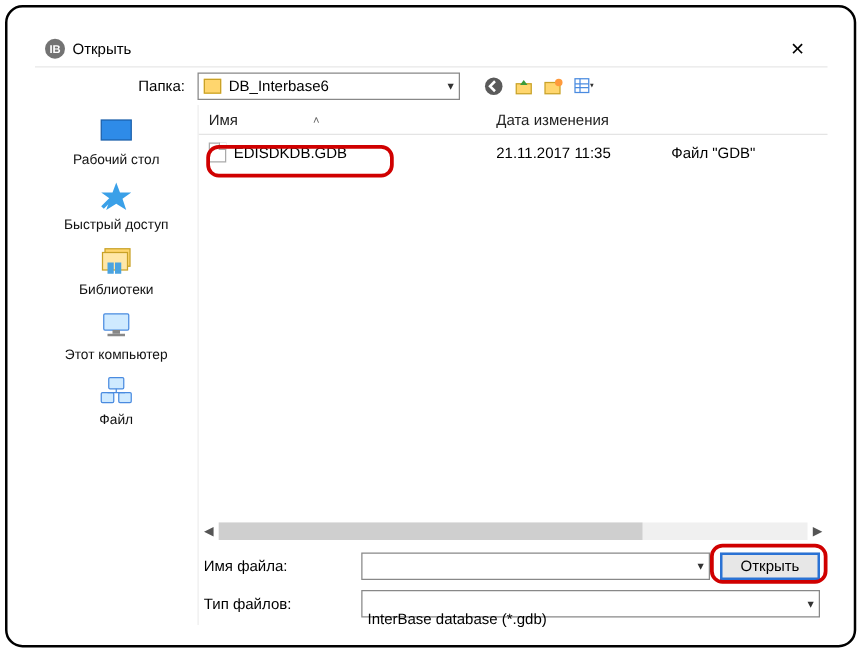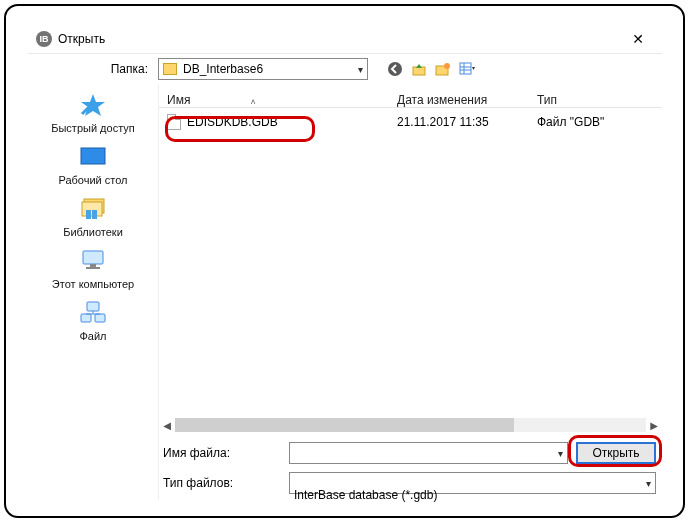--- a/index.html
+++ b/index.html
@@ -18,21 +18,21 @@
 .folder-combo .chev { font-size: 10px; color: #333; }
 .toolbar-icons { display: flex; gap: 6px; margin-left: 18px; align-items: center; }
 .toolbar-icons .ic { width: 18px; height: 18px; display: flex; align-items: center; justify-content: center; }
 .body-row { display: flex; flex: 1; min-height: 0; }
 .places { width: 130px; display: flex; flex-direction: column; align-items: center; gap: 8px; padding-top: 6px; }
 .place { display: flex; flex-direction: column; align-items: center; width: 100%; text-align: center; }
 .place .picon { width: 34px; height: 30px; display: flex; align-items: center; justify-content: center; margin-bottom: 2px; }
 .place .plabel { font-size: 11px; color: #111; }
 .filearea { flex: 1; display: flex; flex-direction: column; border-left: 1px solid #eee; }
 .columns { display: flex; height: 24px; border-bottom: 1px solid #e4e4e4; align-items: center; color: #222; }
-.columns .col { padding-left: 8px; border-right: 0 solid #e4e4e4; display: flex; align-items: flex-end; height: 100%; }
+.columns .col { padding-left: 8px; border-right: 0 solid #e4e4e4; display: flex; align-items: center; height: 100%; }
 .columns .c-name { width: 230px; }
 .columns .c-date { width: 140px; }
 .columns .c-type { flex: 1; }
 .sort-ind { margin-left: 60px; font-size: 9px; color: #666; }
 .filelist { flex: 1; position: relative; padding: 6px 6px 0 6px; }
 .file-row { position: relative; display: flex; align-items: center; width: 468px; }
 .file-row .fc-name { width: 224px; display: flex; align-items: center; padding-left: 2px; }
 .file-row .fc-date { width: 140px; padding-left: 8px; }
 .file-row .fc-type { flex: 1; padding-left: 8px; }
 .file-row .ficon { width: 14px; height: 16px; border: 1px solid #aaa; background: #fff; margin-right: 6px; position: relative; }
@@ -104,35 +104,35 @@
             <path d="M13 6 L16 6 L14.5 9 Z" fill="#333"></path>
           </svg>
       </div>
     </div>
   </div>
 
   <div class="body-row">
     <div class="places">
       <div class="place">
         <div class="picon">
-          <svg width="30" height="26" viewBox="0 0 30 26">
-              <path d="M15 2 L18 10 L27 10 L20 15 L23 24 L15 19 L7 24 L10 15 L3 10 L12 10 Z" fill="#3aa0e8"></path>
-              <path d="M4 22 L11 15" stroke="#3aa0e8" stroke-width="3"></path>
-            </svg>
-        </div>
-        <div class="plabel">Быстрый доступ</div>
-      </div>
-      <div class="place">
-        <div class="picon">
           <svg width="30" height="24" viewBox="0 0 30 24">
               <rect x="3" y="3" width="24" height="16" fill="#2E8BE8"></rect>
               <rect x="3" y="3" width="24" height="16" fill="none" stroke="#1b5faa"></rect>
             </svg>
         </div>
         <div class="plabel">Рабочий стол</div>
+      </div>
+      <div class="place">
+        <div class="picon">
+          <svg width="30" height="26" viewBox="0 0 30 26">
+              <path d="M15 2 L18 10 L27 10 L20 15 L23 24 L15 19 L7 24 L10 15 L3 10 L12 10 Z" fill="#3aa0e8"></path>
+              <path d="M4 22 L11 15" stroke="#3aa0e8" stroke-width="3"></path>
+            </svg>
+        </div>
+        <div class="plabel">Быстрый доступ</div>
       </div>
       <div class="place">
         <div class="picon">
           <svg width="30" height="26" viewBox="0 0 30 26">
               <rect x="6" y="3" width="20" height="14" fill="#ffd66e" stroke="#c9a227"></rect>
               <rect x="4" y="6" width="20" height="14" fill="#ffe7a8" stroke="#c9a227"></rect>
               <rect x="8" y="14" width="5" height="9" fill="#4aa3e0"></rect>
               <rect x="14" y="14" width="5" height="9" fill="#4aa3e0"></rect>
             </svg>
         </div>
@@ -163,23 +163,20 @@
     </div>
 
     <div class="filearea">
       <div class="columns">
         <div class="col c-name">
           <span>Имя</span>
           <span class="sort-ind">˄</span>
         </div>
         <div class="col c-date">
           <span>Дата изменения</span>
-        </div>
-        <div class="col c-type">
-          <span>Тип</span>
         </div>
       </div>
 
       <div class="filelist">
         <div class="file-row">
           <div class="fc-name">
             <div class="ficon"></div>
             <span>EDISDKDB.GDB</span>
           </div>
           <div class="fc-date">21.11.2017 11:35</div>

